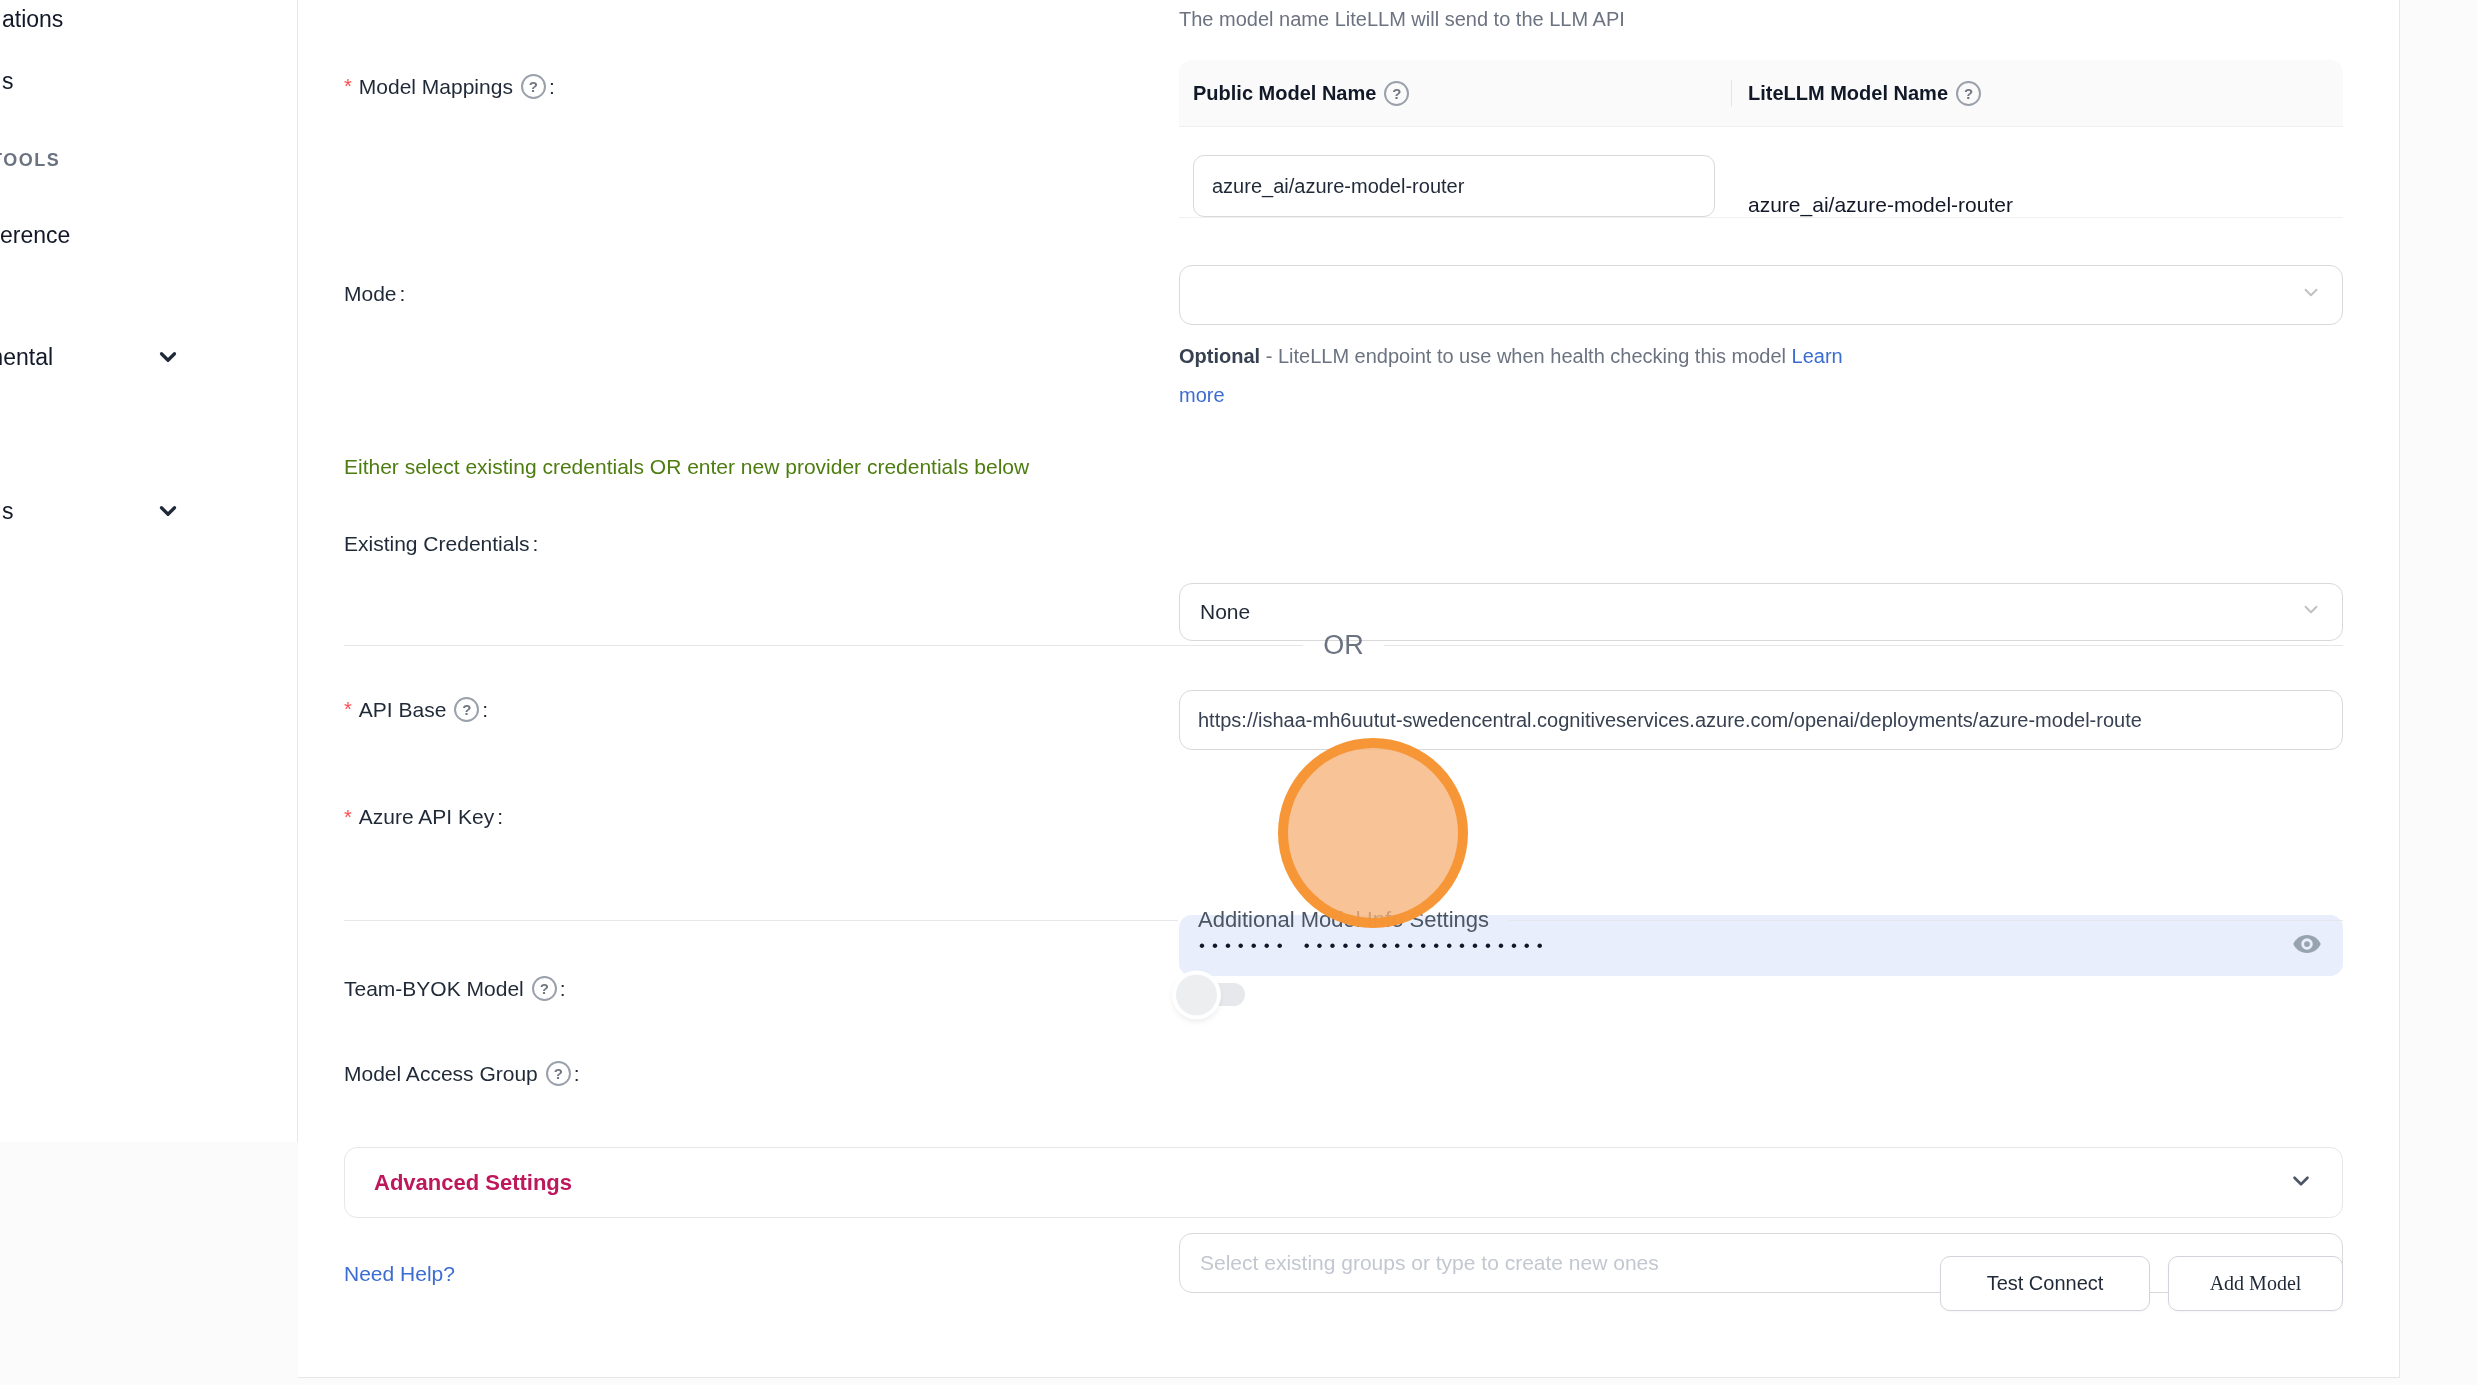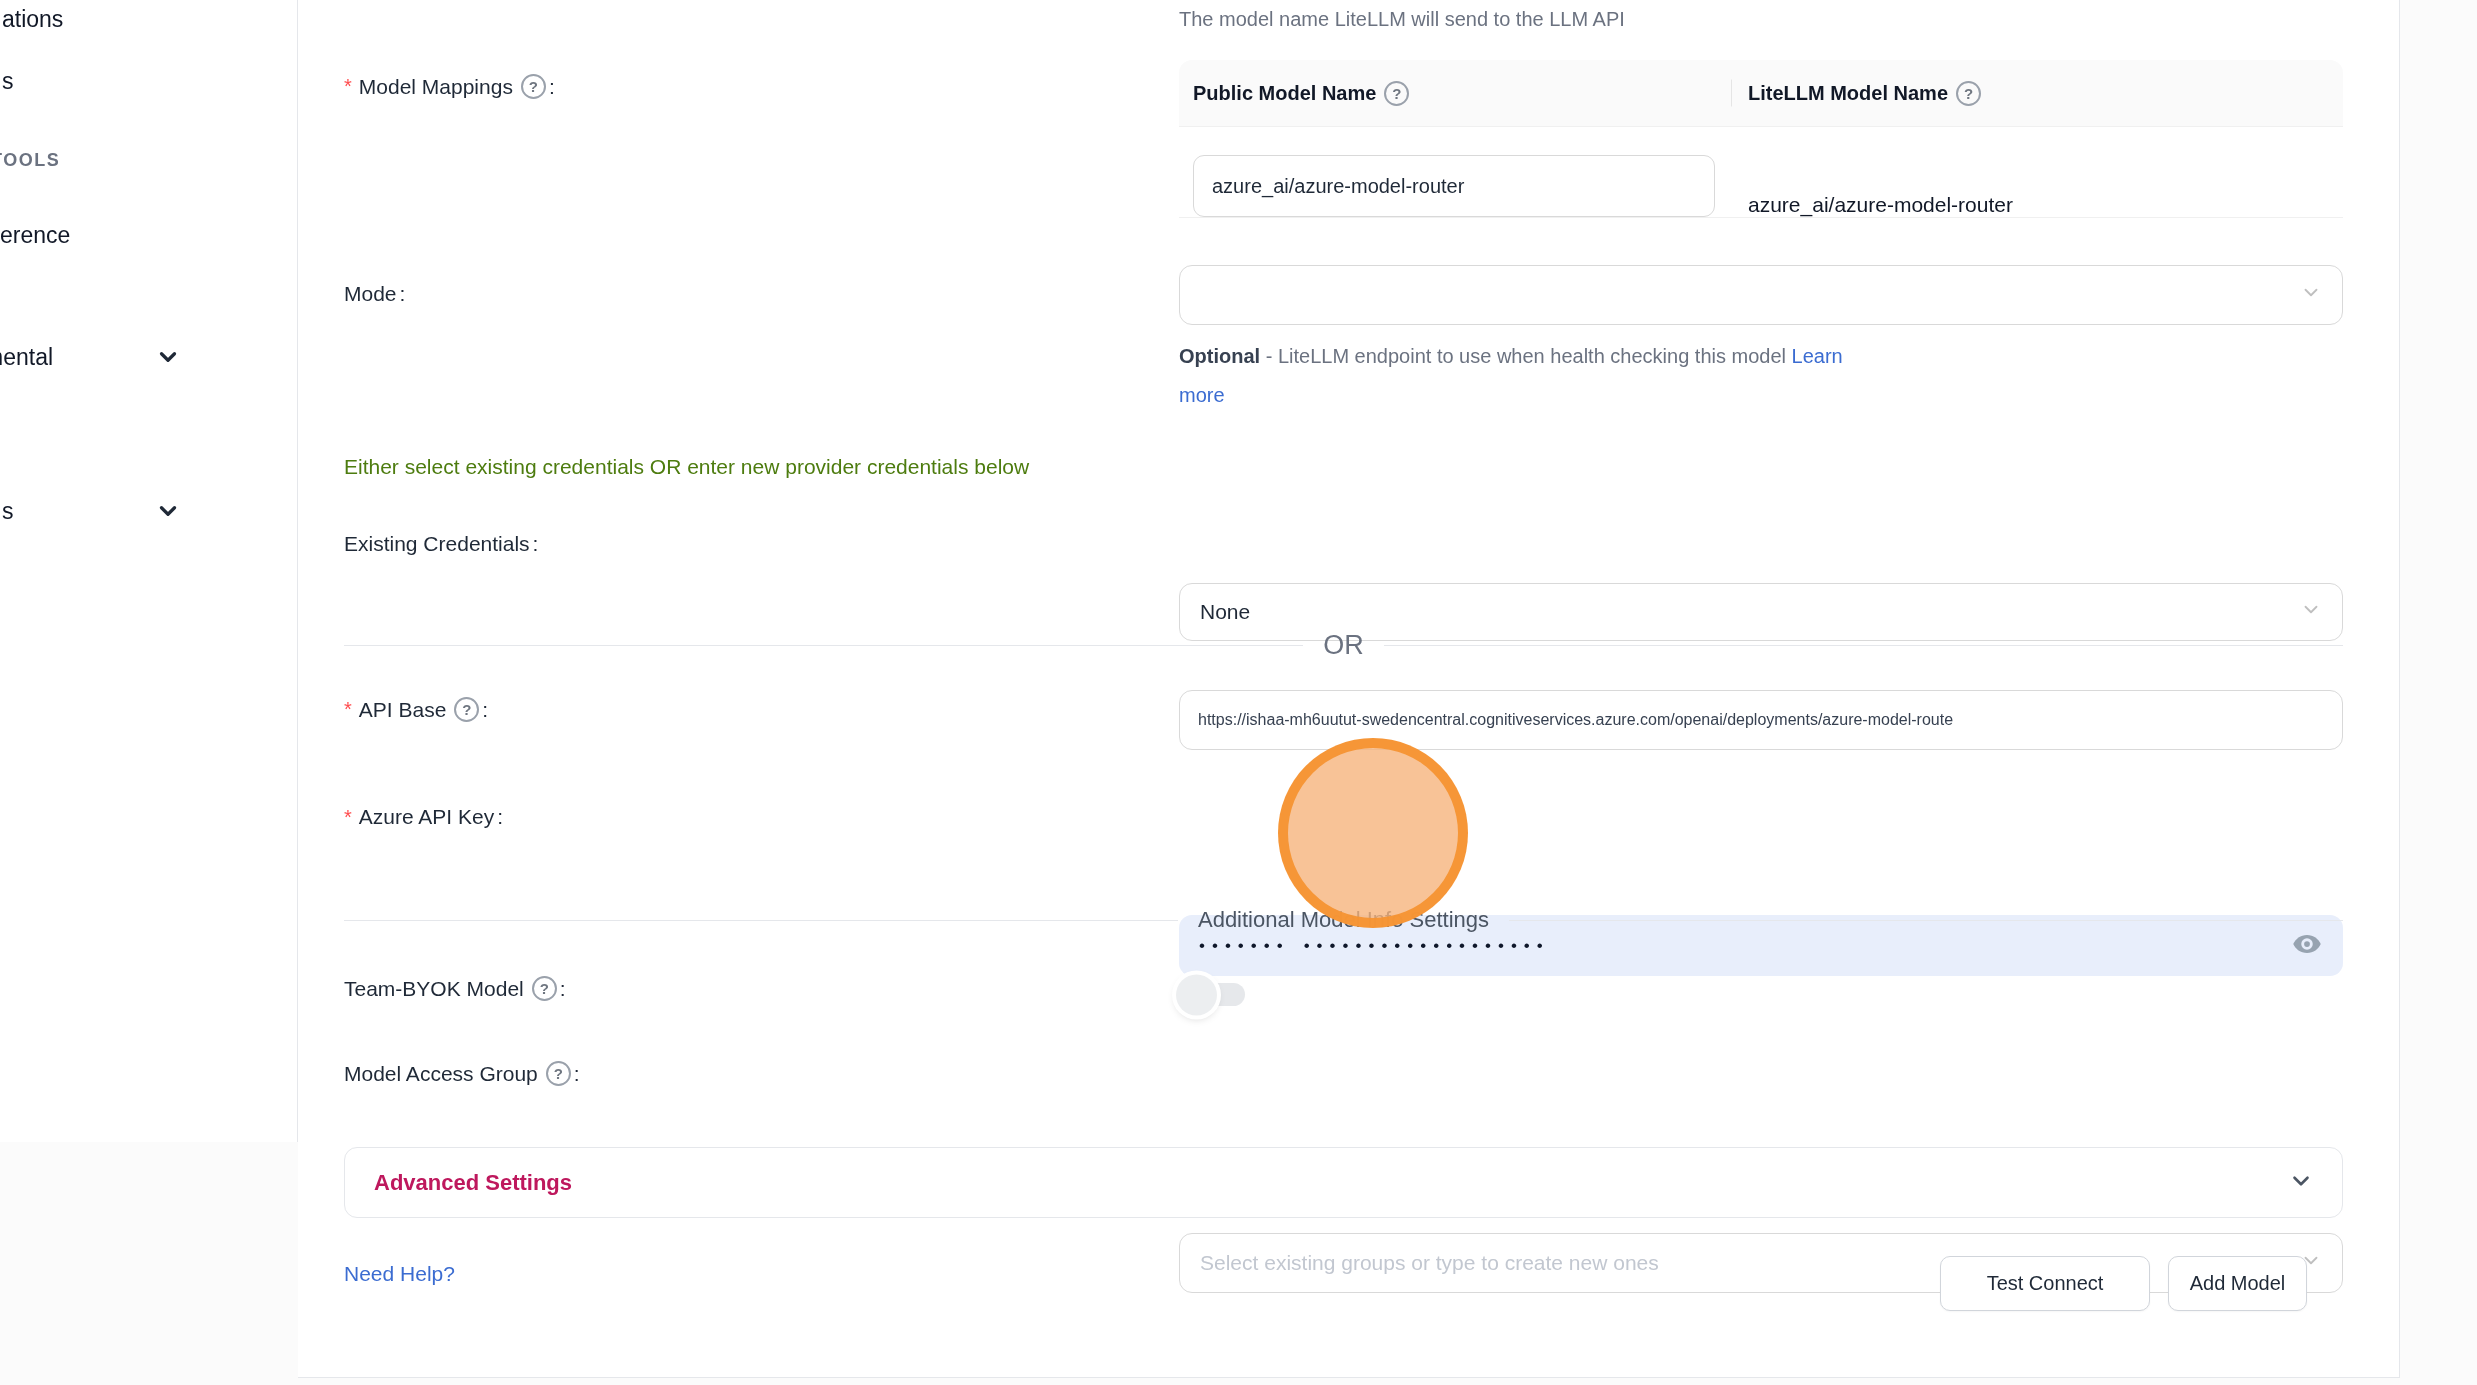--- a/index.html
+++ b/index.html
@@ -37,21 +37,21 @@
   .control { left:881px; width:1164px; }
   .selectbox {
     height:60px; border:1px solid #d9d9d9; border-radius:13px; background:#fff;
     display:flex; align-items:center; padding:0 54px 0 20px; font-size:21px; color:#1f2937;
     position:relative; cursor:pointer;
   }
   .selectbox .chev { position:absolute; right:20px; top:50%; transform:translateY(-50%); }
   .placeholder { color:#c2c7d0; white-space:nowrap; overflow:hidden; }
   .textinput {
     width:100%; height:60px; border:1px solid #d9d9d9; border-radius:13px; background:#fff;
-    padding:0 18px; font-size:16px; color:#374151; font-family:"Liberation Sans", sans-serif;
+    padding:0 18px; font-size:20px; color:#374151; font-family:"Liberation Sans", sans-serif;
     white-space:nowrap; overflow:hidden; text-overflow:clip; outline:none;
   }
   
   .mm-table { left:881px; top:60px; width:1164px; border-radius:13px; }
   .mm-head {
     display:flex; align-items:center; height:67px; background:#fafafa;
     border-radius:13px 13px 0 0; border-bottom:1px solid #f0f0f0; position:relative;
     font-size:20px; font-weight:700; color:#111827;
   }
   .mm-col1 { width:552px; padding-left:14px; display:flex; align-items:center; }
@@ -252,17 +252,17 @@
       <div class="adv-title">Advanced Settings</div>
       <span>
         <svg width="26" height="26" viewBox="0 0 24 24" fill="none">
             <path d="M6 9l6 6 6-6" stroke="#4b5563" stroke-width="2.4" stroke-linecap="round" stroke-linejoin="round"></path>
           </svg>
       </span>
     </div>
 
     <a class="abs link needhelp">Need Help?</a>
     <button class="btn" style="left:1642px; width:210px;">Test Connect</button>
-    <button class="btn" style="left:1870px; width:139px;">Add Model</button>
+    <button class="btn" style="left:1870px; width:175px;font-family:Liberation Serif, serif;">Add Model</button>
 
     <div class="click-circle"></div>
   </main>
 </div>
 
 </body></html>

